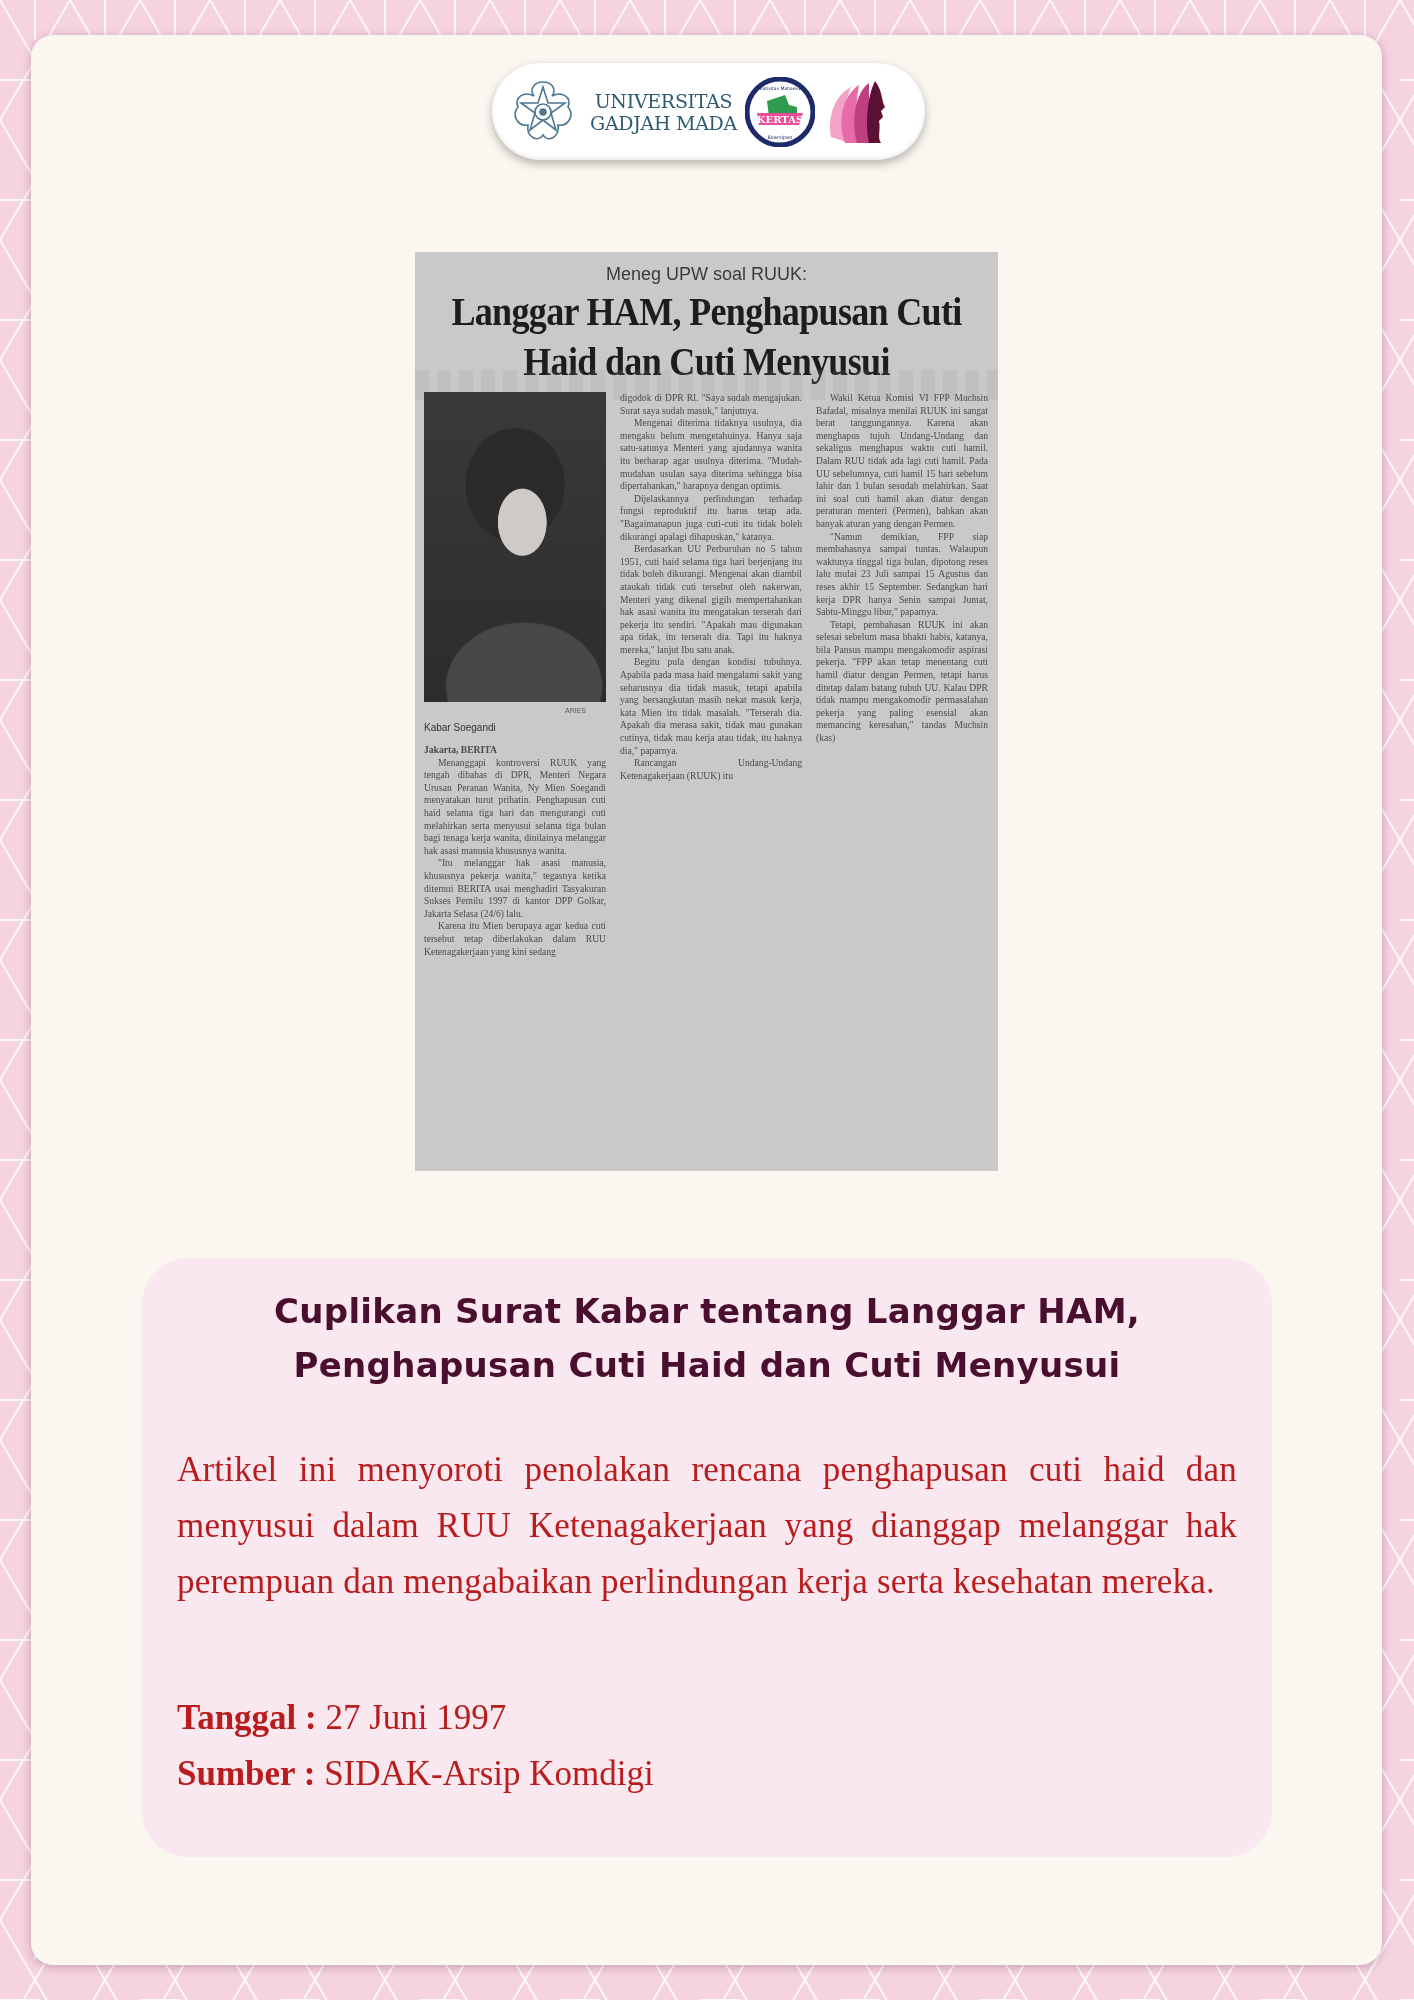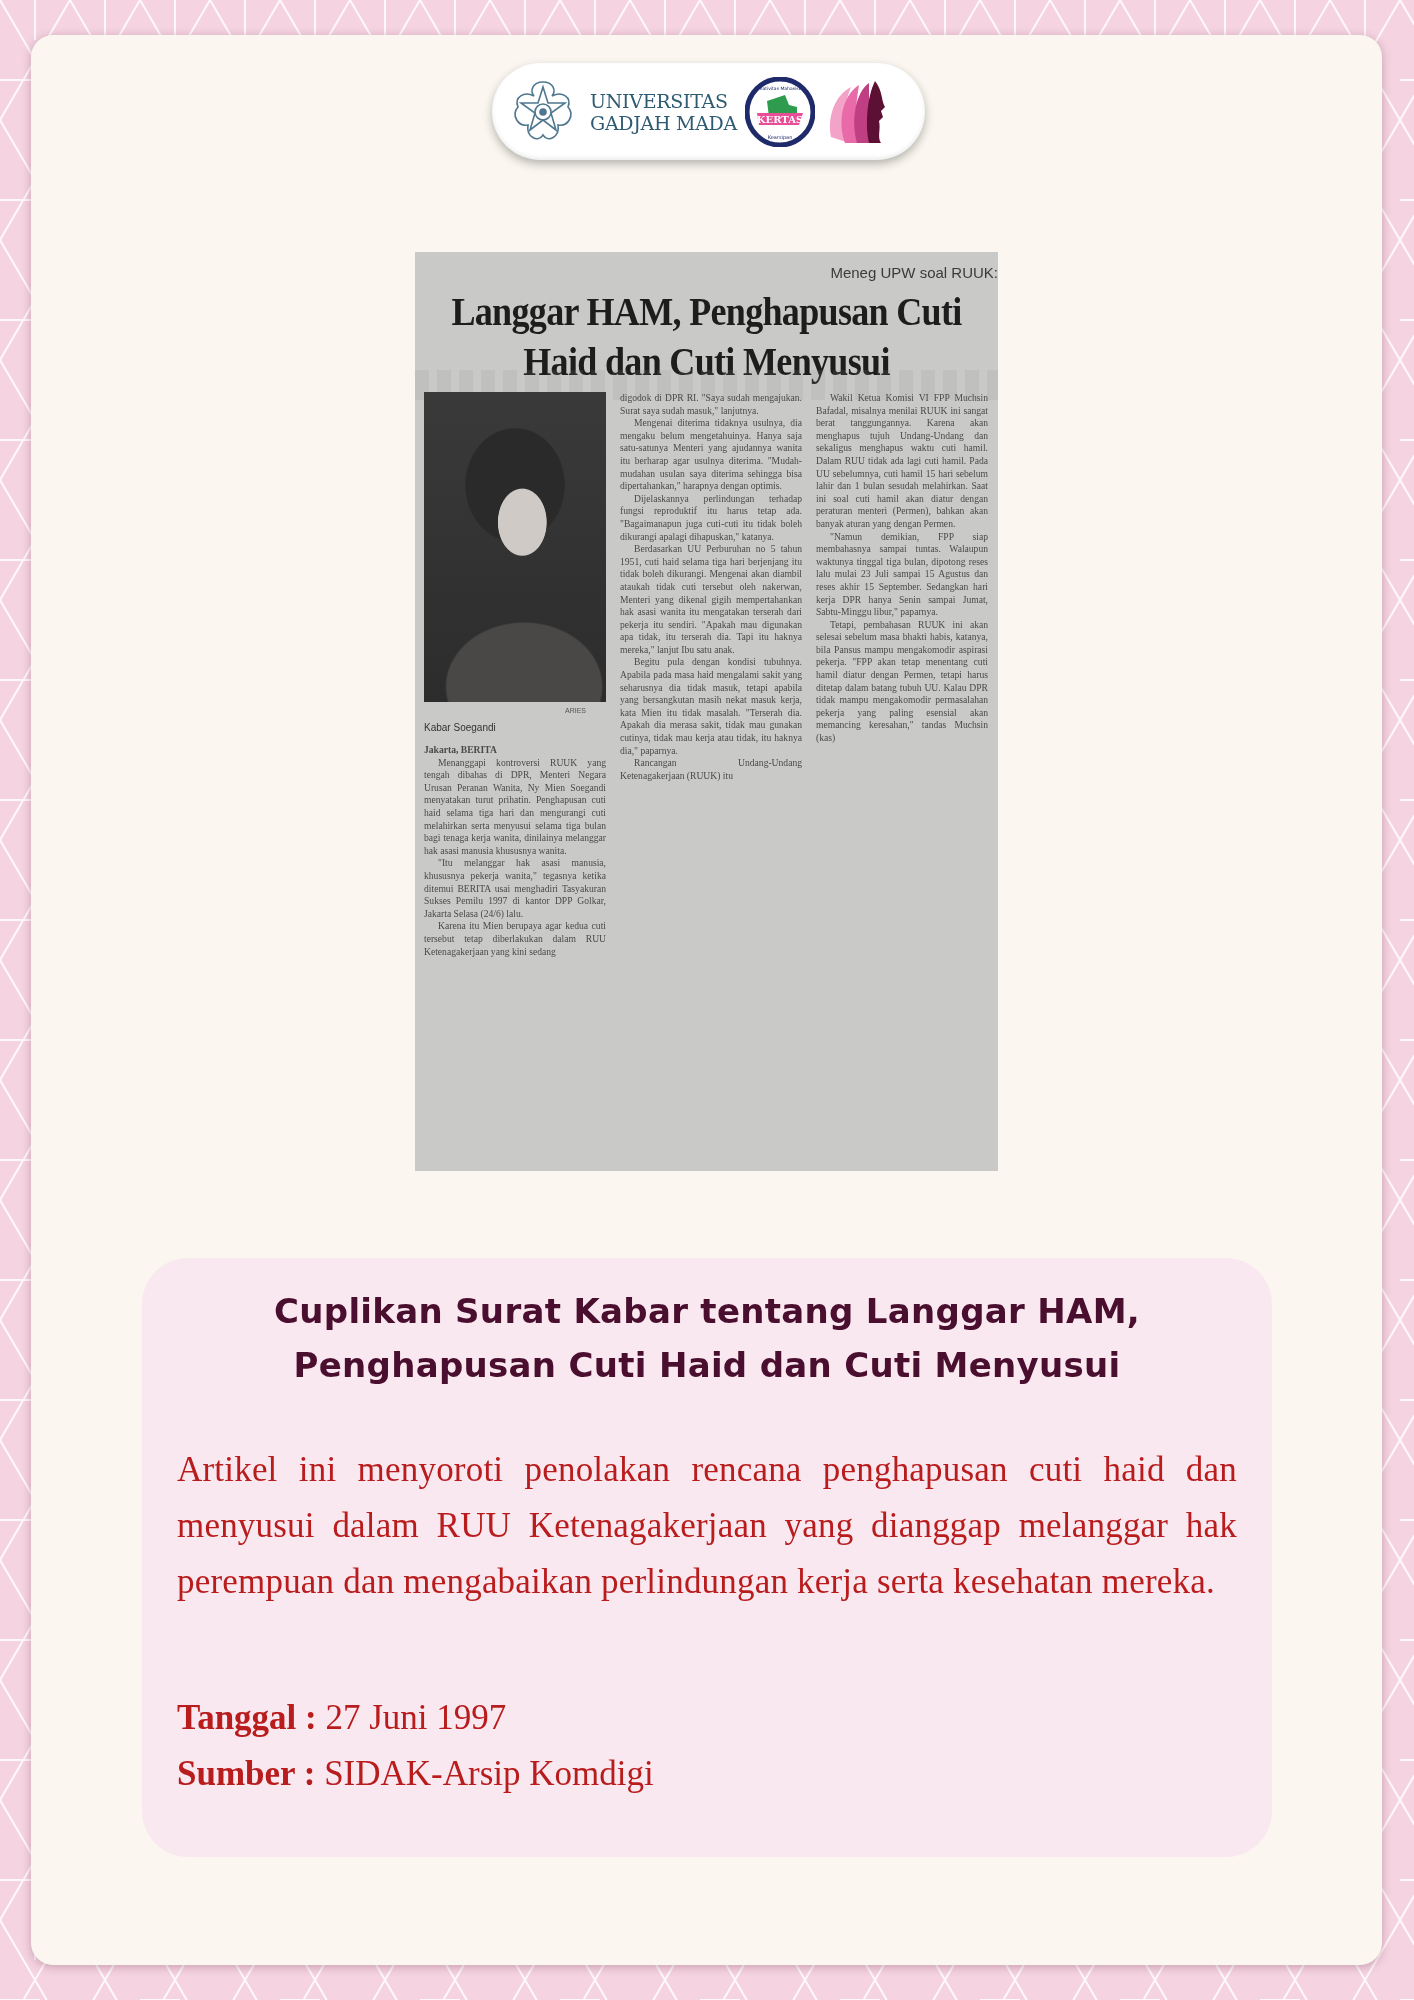--- a/index.html
+++ b/index.html
@@ -18,33 +18,34 @@
     position: absolute; left: 461px; top: 28px; width: 433px; height: 97px;
     background: #ffffff; border-radius: 48px;
     box-shadow: 0 4px 10px rgba(0,0,0,0.28), inset 0 -2px 4px rgba(0,0,0,0.08);
     display: flex; align-items: center; padding-left: 18px; box-sizing: border-box;
   }
   .ugm-emblem { width: 66px; height: 66px; }
   .ugm-text {
     margin-left: 14px; color: #2e5a72;
     font-family: "DejaVu Serif", serif; font-size: 19px; line-height: 22px;
     letter-spacing: -0.3px;
+    text-align: center;
   }
   .ugm-text div { white-space: nowrap; }
   .kertas-logo { margin-left: 8px; width: 70px; height: 70px; }
   .woman-logo { margin-left: 10px; width: 62px; height: 70px; }
 
   .newspaper {
     position: absolute; left: 384px; top: 217px; width: 583px; height: 919px;
     background: #c9c9c7; overflow: hidden;
     font-family: "Liberation Serif", serif; color: #3a3a3a;
   }
   .np-kicker {
-    position: absolute; top: 12px; left: 0; right: 0; text-align: right;
-    font-family: "Liberation Sans", sans-serif; font-size: 15px; color: #3b3b3b;
+    position: absolute; top: 12px; left: 0; right: 0; text-align: center;
+    font-family: "Liberation Sans", sans-serif; font-size: 18px; color: #3b3b3b;
   }
   .np-headline {
     position: absolute; top: 34px; left: 0; right: 0; text-align: center;
     font-family: "Liberation Serif", serif; font-weight: bold;
     font-size: 41px; line-height: 50px; color: #1d1d1d; letter-spacing: -0.8px;
     transform: scaleX(0.88);
   }
   .np-ghost {
     position: absolute; top: 118px; left: 0; right: 0; height: 30px;
     background: repeating-linear-gradient(90deg, rgba(140,140,140,0.25) 0 14px, transparent 14px 22px);

